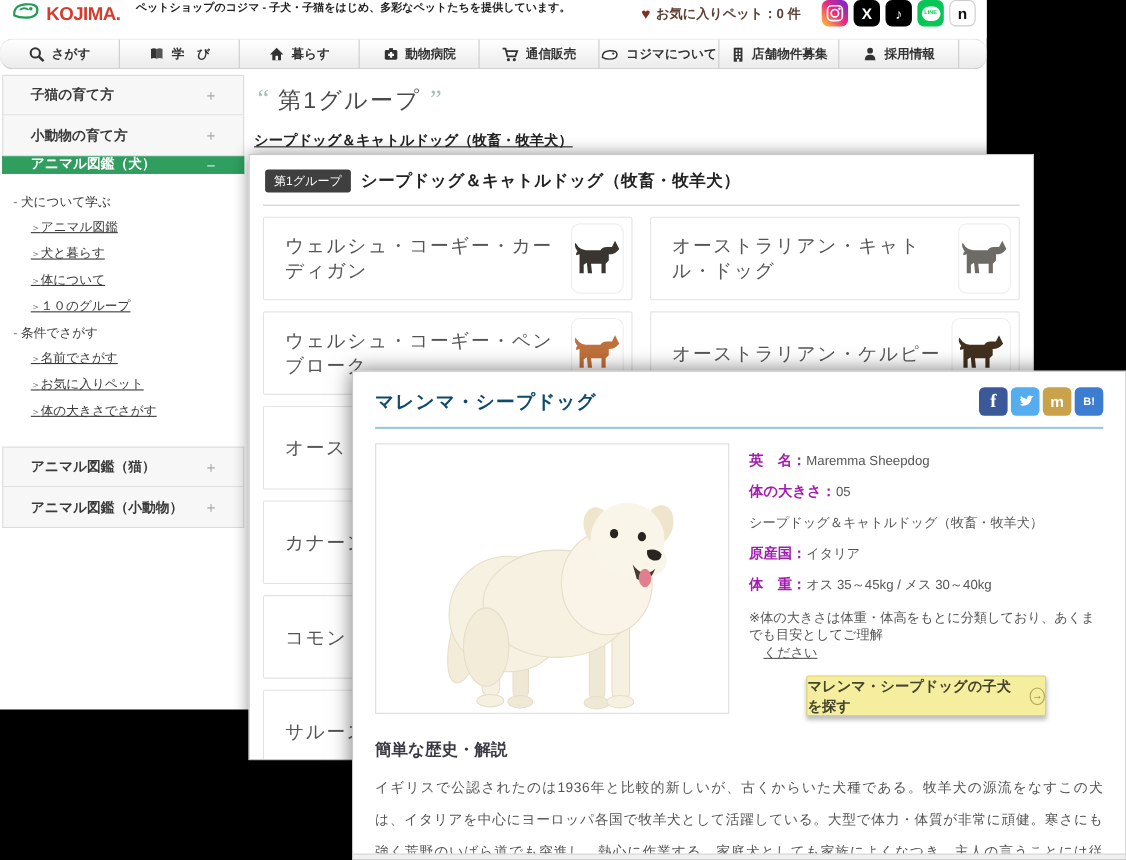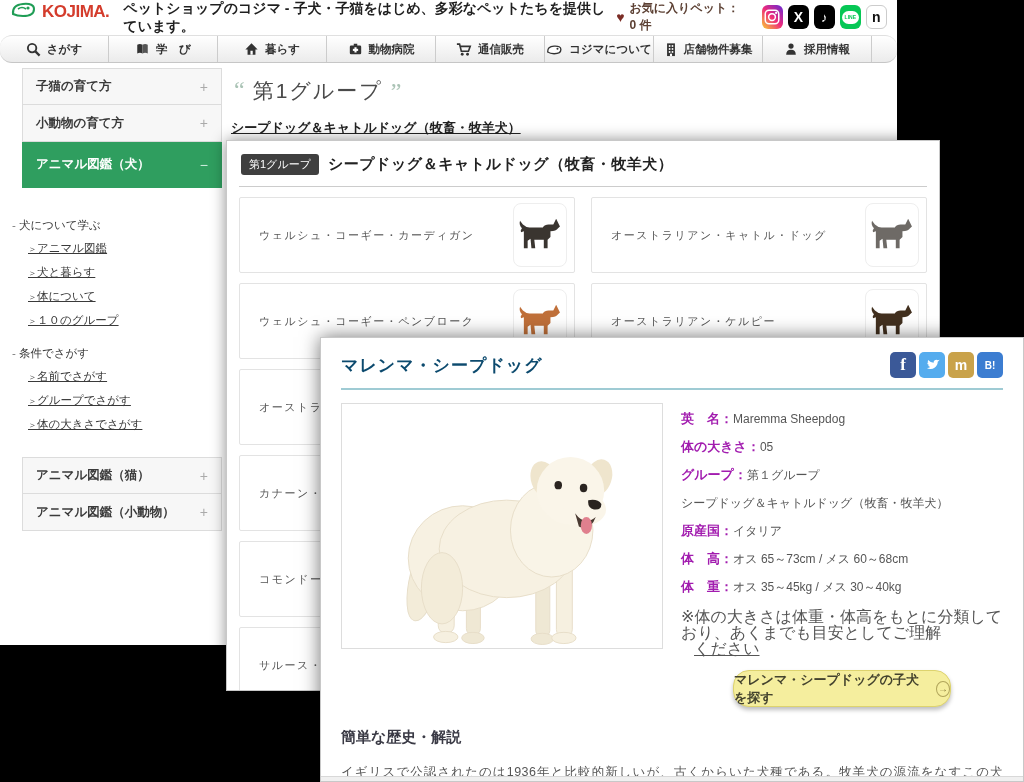--- a/index.html
+++ b/index.html
@@ -12,46 +12,46 @@
     color:#333;
   }
   .hidden-defs { position:absolute; width:0; height:0; overflow:hidden; }
 
   
   .layer1 { position:absolute; left:0; top:0; width:897px; height:645px; background:#fff; z-index:1; overflow:hidden; }
 
   .site-header { height:35px; display:flex; align-items:flex-start; padding:0 10px; background:#fff; }
   .logo { display:flex; align-items:center; gap:4px; cursor:pointer; }
   .logo-text { color:#d43c2c; font-weight:900; font-size:17px; letter-spacing:-0.5px; }
-  .tagline { margin-left:14px; font-size:14px; font-weight:bold; color:#1f1f1f; }
+  .tagline { margin-left:14px; font-size:10px; font-weight:bold; color:#1f1f1f; }
   .header-right { margin-left:auto; display:flex; align-items:center; gap:5px; }
   .fav { display:flex; align-items:center; gap:5px; margin-right:14px; font-size:12px; font-weight:bold; color:#5c4033; }
   .heart { color:#7b2d26; font-size:14px; }
   .sq { width:24px; height:24px; border-radius:6px; display:flex; align-items:center; justify-content:center; font-weight:bold; cursor:pointer; }
   .sq-insta { background:linear-gradient(45deg,#f9ce34,#ee2a7b,#6228d7); }
   .sq-x { background:#000; color:#fff; font-size:14px; }
   .sq-tiktok { background:#000; color:#fff; font-size:13px; }
   .sq-line { background:#06c755; }
   .line-bubble { background:#fff; border-radius:7px; width:17px; height:13px; display:flex; align-items:center; justify-content:center; color:#06c755; font-size:5px; font-weight:bold; }
   .sq-note { background:#fff; border:1px solid #ccc; color:#111; font-size:14px; }
 
   .nav { height:28px; display:flex; border-top:1px solid #e0e0e0; border-bottom:1px solid #c6c6c6; background:linear-gradient(#ffffff,#ebebeb);border-radius:12px; }
   .nav-item { flex:0 0 109px; display:flex; align-items:center; justify-content:center; gap:6px; font-size:11.5px; font-weight:bold; color:#333; border-right:1px solid #ccc; cursor:pointer; }
   .nav-fill { flex:1; }
   .nav-icon svg { display:block; }
 
   .page-body { display:flex; }
   .sidebar { width:225px; padding:5px 3px 0 2px; }
-  .sb-item { height:37px; background:#f7f7f7; border:1px solid #dcdcdc; border-top:none; display:flex; align-items:center; justify-content:space-between; padding:0 13px; font-size:12.5px; font-weight:bold; color:#3a3a3a; cursor:pointer;margin-left:20px; }
+  .sb-item { height:37px; background:#f7f7f7; border:1px solid #dcdcdc; border-top:none; display:flex; align-items:center; justify-content:space-between; padding:0 25px; font-size:12.5px; font-weight:bold; color:#3a3a3a; cursor:pointer; }
   .sb-item.first { border-top:1px solid #dcdcdc; }
   .sb-state { color:#aaa; font-size:14px; font-weight:normal; }
-  .sb-item.active { background:#2f9e5f; border-color:#2f9e5f; color:#fff; height:46px; }
+  .sb-item.active { background:#2f9e5f; border-color:#2f9e5f; color:#fff; height:16px; }
   .sb-item.active .sb-state { color:#cdeedd; }
   .sb-sub { padding:12px 8px 16px 10px; font-size:11.5px; color:#444; }
-  .sb-subhead { margin:18px 0 8px 0; color:#3a3a3a; }
+  .sb-subhead { margin:6px 0 8px 0; color:#3a3a3a; }
   .sb-subhead::before { content:"- "; color:#777; }
   .sb-link { margin:0 0 9px 16px; text-decoration:underline; cursor:pointer; color:#3a3a3a; }
   .sb-link::before { content:"\FF1E "; font-size:9px; text-decoration:none; color:#555; }
 
   .content { flex:1; padding:10px 0 0 5px; position:relative; }
   .quote-head { font-size:21px; color:#4a4a4a; margin:4px 0 14px 4px; letter-spacing:2px; }
   .quote-head::before { content:"\201C"; color:#aac3b5; font-family:"Liberation Serif",serif; font-size:24px; margin-right:6px; vertical-align:top; }
   .quote-head::after { content:"\201D"; color:#aac3b5; font-family:"Liberation Serif",serif; font-size:24px; margin-left:8px; vertical-align:bottom; }
   .group-link { font-size:13px; font-weight:bold; text-decoration:underline; color:#222; margin:0 0 9px 1px; cursor:pointer; }
   .group-desc { font-size:12.5px; color:#444; letter-spacing:0.5px; }
@@ -60,21 +60,21 @@
   .ear.e1 { left:46px; } .ear.e2 { left:80px; height:12px; }
 
   
   .layer2 { position:absolute; left:226px; top:140px; width:714px; height:551px; background:#fff; border:1px solid #c8c8c8; box-shadow:0 0 14px rgba(0,0,0,0.45); z-index:2; padding:8px 12px; overflow:hidden; }
   .l2-head { display:flex; align-items:center; gap:9px; padding:5px 0 11px 2px; border-bottom:1px solid #ccc; }
   .badge { background:#3f3f3f; color:#fff; font-size:11px; padding:3px 8px; border-radius:3px; }
   .l2-title { font-size:15px; font-weight:bold; color:#222; letter-spacing:0.5px; }
   .breed-grid { margin-top:10px; display:grid; grid-template-columns:336px 336px; column-gap:16px; row-gap:10px; }
   .breed-card { height:76px; border:1px solid #e3e3e3; border-radius:2px; display:flex; align-items:center; justify-content:space-between; padding:0 7px 0 19px; cursor:pointer; background:#fff; }
   .breed-card.half { grid-column:1; }
-  .breed-name { font-size:11px; color:#555; letter-spacing:1.5px; }
+  .breed-name { font-size:17px; color:#555; letter-spacing:1.5px; }
   .thumb { width:54px; height:64px; border:1px solid #eee; border-radius:8px; display:flex; align-items:center; justify-content:center; background:#fff; }
   .thumb svg { width:46px; height:38px; }
 
   
   .layer3 { position:absolute; left:320px; top:337px; width:704px; height:445px; background:#fff; border:1px solid #c8c8c8; box-shadow:0 0 18px rgba(0,0,0,0.55); z-index:3; padding:14px 20px 0 20px; overflow:hidden; }
   .l3-titlerow { display:flex; align-items:center; }
   .l3-title { font-size:17px; font-weight:bold; color:#0c4a6e; letter-spacing:1px; }
   .share { margin-left:auto; display:flex; gap:3px; }
   .sh { width:26px; height:26px; border-radius:5px; color:#fff; display:flex; align-items:center; justify-content:center; cursor:pointer; }
   .sh-fb { background:#3b5998; font-family:"Liberation Serif",serif; font-size:17px; font-weight:bold; }
@@ -82,23 +82,23 @@
   .sh-mx { background:#c9a24a; font-size:14px; font-weight:bold; }
   .sh-ht { background:#3c7dd1; font-size:10px; font-weight:bold; }
   .teal-hr { height:2px; background:#9fcbd4; margin-top:10px; }
 
   .l3-main { display:flex; margin-top:13px; }
   .photo-box { width:322px; height:246px; border:1px solid #ddd; background:#fff; flex:none; display:flex; align-items:flex-end; justify-content:center; }
   .photo-box svg { width:300px; height:232px; }
   .detail-col { flex:1; padding-left:18px; padding-top:2px; }
   .fld { line-height:28px; font-size:12px; color:#555; }
   .fl { font-weight:bold; font-size:13px; color:#a21caf; }
-  .note { margin-top:8px; font-size:16px; color:#555; line-height:16px; }
+  .note { margin-top:8px; font-size:12px; color:#555; line-height:16px; }
   .note-l2 { padding-left:13px;text-decoration:underline; }
-  .find-btn { margin:13px auto 0 auto; display:flex; align-items:center; justify-content:center; gap:8px; width:218px; height:37px; background:#f5ee9e; border:1px solid #ddd36e; border-radius:16px; box-shadow:0 3px 4px rgba(0,0,0,0.25); font-size:13px; font-weight:bold; color:#44432e; cursor:pointer; }
+  .find-btn { margin:13px auto 0 auto; display:flex; align-items:center; justify-content:center; gap:8px; width:218px; height:37px; background:#f5ee9e; border:1px solid #ddd36e; border-radius:2px; box-shadow:0 3px 4px rgba(0,0,0,0.25); font-size:13px; font-weight:bold; color:#44432e; cursor:pointer; }
   .btn-arrow { width:16px; height:16px; border:1px solid #b0a45a; border-radius:50%; color:#8a7d3a; font-size:10px; display:flex; align-items:center; justify-content:center; }
 
   .hist-head { margin-top:21px; font-size:15px; font-weight:bold; color:#3a3a45; }
   .hist-text { margin-top:11px; font-size:12.5px; color:#555; line-height:29px; letter-spacing:0.5px; text-align:justify; }
   .l3-bottom { position:absolute; left:0; bottom:0; width:100%; height:5px; background:#f0f0f0; border-top:1px solid #d8d8d8; }
 </style>
 </head>
 <body>
 
 <svg class="hidden-defs" xmlns="http://www.w3.org/2000/svg">
@@ -248,21 +248,21 @@
         <span class="sb-state">−</span>
       </div>
       <div class="sb-sub">
         <div class="sb-subhead">犬について学ぶ</div>
         <div class="sb-link">アニマル図鑑</div>
         <div class="sb-link">犬と暮らす</div>
         <div class="sb-link">体について</div>
         <div class="sb-link">１０のグループ</div>
         <div class="sb-subhead">条件でさがす</div>
         <div class="sb-link">名前でさがす</div>
-        <div class="sb-link">グループでさがす</div>
+        <div class="sb-link">お気に入りペット</div>
         <div class="sb-link">体の大きさでさがす</div>
       </div>
       <div class="sb-item first">
         <span>アニマル図鑑（猫）</span>
         <span class="sb-state">+</span>
       </div>
       <div class="sb-item">
         <span>アニマル図鑑（小動物）</span>
         <span class="sb-state">+</span>
       </div>
@@ -400,24 +400,22 @@
         <ellipse cx="220" cy="70" rx="4" ry="4.5" fill="#2a2420"></ellipse>
         <ellipse cx="247" cy="73" rx="4" ry="4.5" fill="#2a2420"></ellipse>
         <path d="M252 86 Q262 84 266 90 Q266 97 258 96 Q251 94 252 86 Z" fill="#2a2420"></path>
         <path d="M238 100 Q248 114 260 104 Q254 120 242 114 Z" fill="#4a3a32"></path>
         <ellipse cx="250" cy="113" rx="6" ry="9" fill="#e0808e"></ellipse>
       </svg>
     </div>
     <div class="detail-col">
       <div class="fld"><span class="fl">英　名：</span><span class="fv">Maremma Sheepdog</span></div>
       <div class="fld"><span class="fl">体の大きさ：</span><span class="fv">05</span></div>
-      <div class="fld"><span class="fl">グループ：</span><span class="fv">第１グループ</span></div>
       <div class="fld"><span class="fl"></span><span class="fv">シープドッグ＆キャトルドッグ（牧畜・牧羊犬）</span></div>
       <div class="fld"><span class="fl">原産国：</span><span class="fv">イタリア</span></div>
-      <div class="fld"><span class="fl">体　高：</span><span class="fv">オス 65～73cm / メス 60～68cm</span></div>
       <div class="fld"><span class="fl">体　重：</span><span class="fv">オス 35～45kg / メス 30～40kg</span></div>
       <div class="note">
         <div>※体の大きさは体重・体高をもとに分類しており、あくまでも目安としてご理解</div>
         <div class="note-l2">ください</div>
       </div>
       <div class="find-btn">
         <span>マレンマ・シープドッグの子犬を探す</span>
         <span class="btn-arrow">→</span>
       </div>
     </div>

